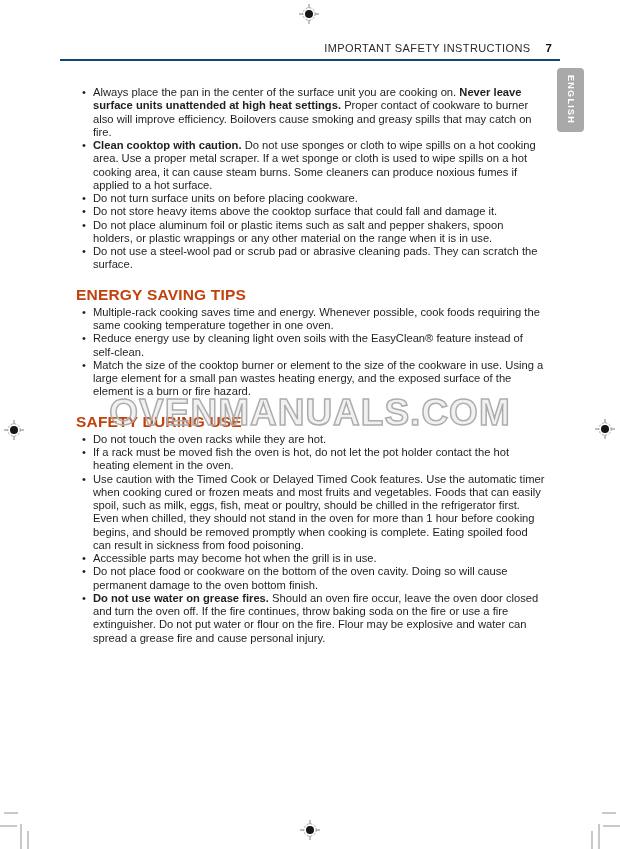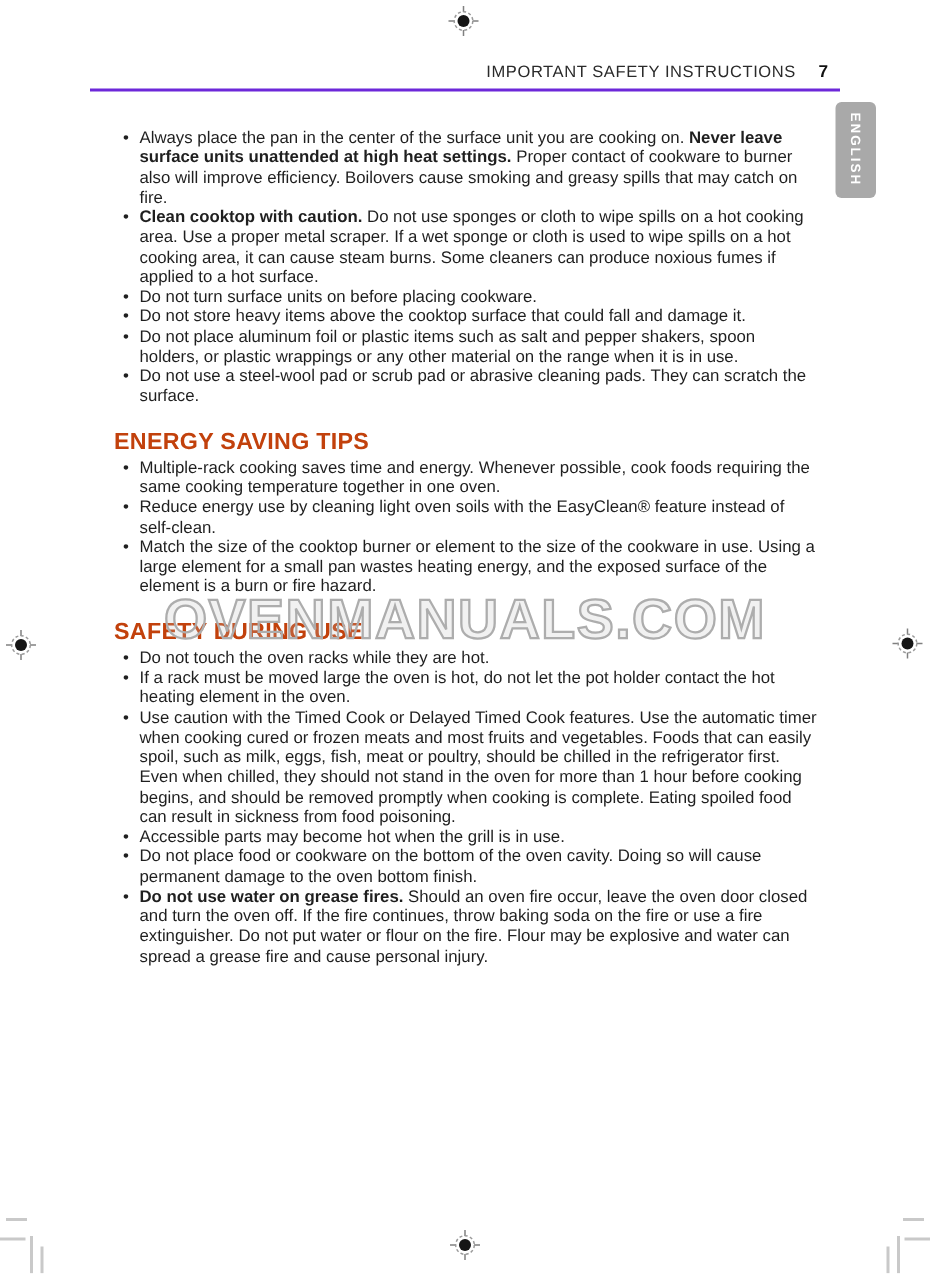--- a/index.html
+++ b/index.html
@@ -20,21 +20,21 @@
     width: 500px;
     top: 0;
   }
   .header-row {
     display: flex;
     justify-content: flex-end;
     align-items: baseline;
     gap: 15px;
     padding-top: 42px;
     padding-bottom: 5px;
-    border-bottom: 2px solid #6d28d9;
+    border-bottom: 2px solid #0c4a6e;
   }
   .header-title {
     font-size: 11px;
     letter-spacing: 0.4px;
     color: #2a2a2a;
   }
   .header-page {
     font-size: 11.5px;
     font-weight: bold;
     padding-right: 8px;
@@ -159,21 +159,21 @@
         <ul>
           <li><span>Multiple-rack cooking saves time and energy. Whenever possible, cook foods requiring the same cooking temperature together in one oven.</span></li>
           <li><span>Reduce energy use by cleaning light oven soils with the EasyClean® feature instead of self-clean.</span></li>
           <li><span>Match the size of the cooktop burner or element to the size of the cookware in use. Using a large element for a small pan wastes heating energy, and the exposed surface of the element is a burn or fire hazard.</span></li>
         </ul>
       </section>
       <section>
         <h2>SAFETY DURING USE</h2>
         <ul>
           <li><span>Do not touch the oven racks while they are hot.</span></li>
-          <li><span>If a rack must be moved large the oven is hot, do not let the pot holder contact the hot heating element in the oven.</span></li>
+          <li><span>If a rack must be moved fish the oven is hot, do not let the pot holder contact the hot heating element in the oven.</span></li>
           <li><span>Use caution with the Timed Cook or Delayed Timed Cook features. Use the automatic timer when cooking cured or frozen meats and most fruits and vegetables. Foods that can easily spoil, such as milk, eggs, fish, meat or poultry, should be chilled in the refrigerator first. Even when chilled, they should not stand in the oven for more than 1 hour before cooking begins, and should be removed promptly when cooking is complete. Eating spoiled food can result in sickness from food poisoning.</span></li>
           <li><span>Accessible parts may become hot when the grill is in use.</span></li>
           <li><span>Do not place food or cookware on the bottom of the oven cavity. Doing so will cause permanent damage to the oven bottom finish.</span></li>
           <li><b>Do not use water on grease fires.</b><span> Should an oven fire occur, leave the oven door closed and turn the oven off. If the fire continues, throw baking soda on the fire or use a fire extinguisher. Do not put water or flour on the fire. Flour may be explosive and water can spread a grease fire and cause personal injury.</span></li>
         </ul>
       </section>
     </div>
 
   <div class="watermark">OVENMANUALS.COM</div>
 

